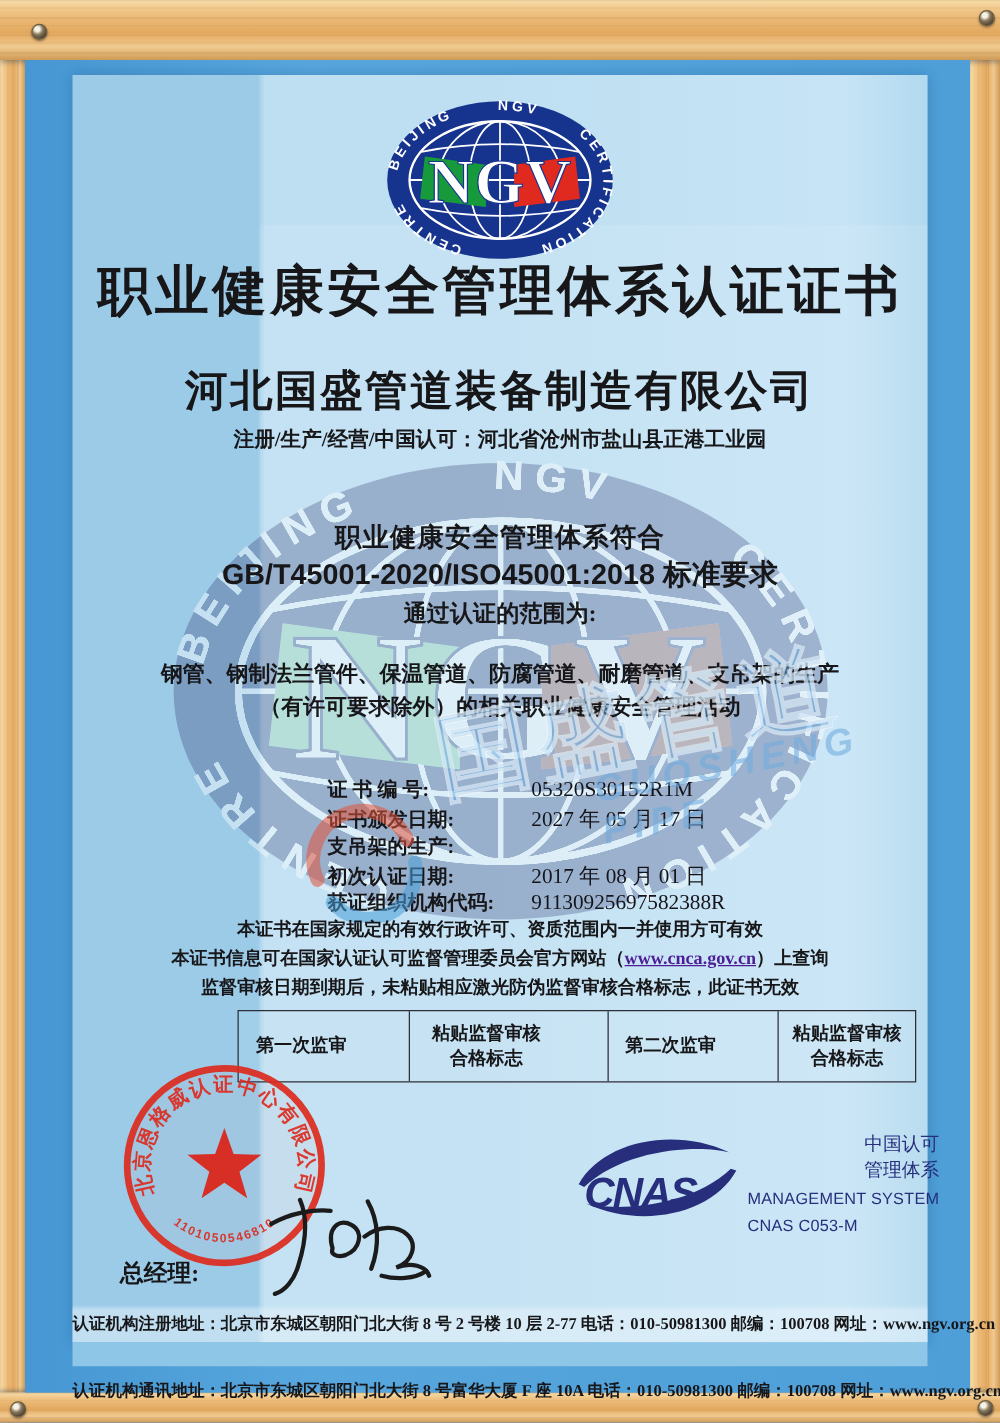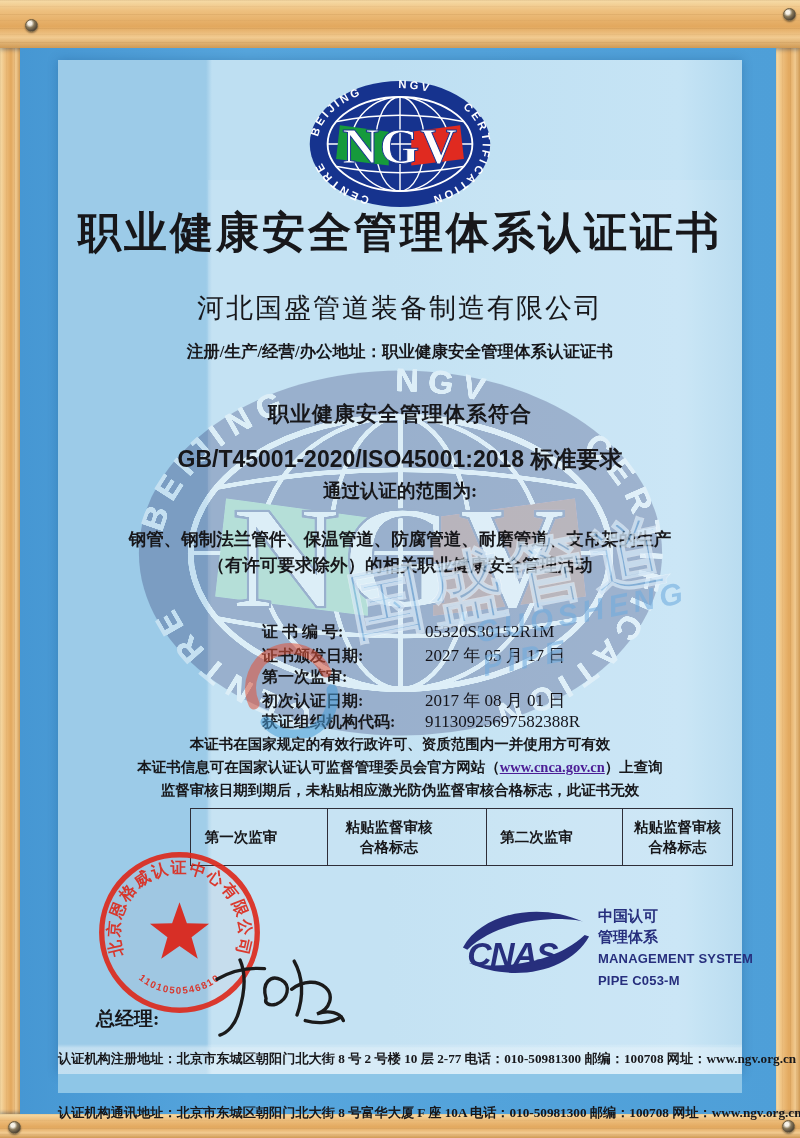--- a/index.html
+++ b/index.html
@@ -31,23 +31,23 @@
         linear-gradient(90deg,#9ccbe8 0 148px,#bedff2 154px 330px,#c6e4f5 620px,#b2d9ef 684px);
        box-shadow:0 0 10px rgba(10,50,100,.25);}
   .paper-lower{position:absolute;left:58px;top:1074px;width:684px;height:19px;background:#8ec6e7;}
   .light-col{position:absolute;left:208px;top:180px;width:534px;height:866px;
        background:rgba(255,255,255,.10);pointer-events:none;}
 
   
   .cn{color:#17171a;}
   .center{left:58px;width:684px;text-align:center;}
   .title{top:204px;font-size:43px;font-weight:bold;letter-spacing:3px;}
-  .company{top:290px;font-size:27px;font-weight:normal;letter-spacing:2px;}
+  .company{top:290px;font-size:34px;font-weight:bold;letter-spacing:2px;}
   .addr{top:341px;font-size:16.5px;font-weight:bold;}
-  .st1{top:400px;font-size:21px;font-weight:bold;letter-spacing:1px;}
+  .st1{top:416px;font-size:21px;font-weight:bold;letter-spacing:1px;}
   .st2{top:444px;font-size:23px;font-weight:bold;font-family:"Liberation Sans","DejaVu Sans",sans-serif;letter-spacing:0;}
   .st3{top:478px;font-size:18.5px;font-weight:bold;}
   .scope{top:526px;font-size:17.5px;font-weight:bold;line-height:26px;}
 
   .fields{left:262px;top:622px;width:440px;}
   .frow{display:flex;height:22.4px;align-items:baseline;}
   .flabel{width:163px;font-size:16px;font-weight:bold;color:#17171a;flex:none;}
   .fvalue{font-size:17px;color:#14141a;white-space:nowrap;}
 
   .legal{top:733px;font-size:14.5px;font-weight:bold;line-height:22.8px;}
@@ -66,22 +66,22 @@
 
   
   .logo-main{position:absolute;left:306px;top:78px;width:188px;height:132px;}
   .logo-wm{position:absolute;left:128px;top:362px;width:545px;height:382px;
            filter:brightness(1.85) saturate(.3);opacity:.42;}
   .stamp{position:absolute;left:92px;top:845px;width:175px;height:175px;opacity:.92;}
   .sig{position:absolute;left:208px;top:952px;width:140px;height:90px;transform:rotate(-3deg);}
   .cnas-svg{position:absolute;left:460px;top:900px;width:132px;height:92px;}
   .cnas-txt{position:absolute;left:598px;top:906px;color:#272f7d;
             font-family:"Liberation Sans","DejaVu Sans",sans-serif;}
-  .cnas-txt .c1{font-size:15px;font-weight:bold;line-height:21px;font-family:"Liberation Serif",serif;}
-  .cnas-txt .e1{font-size:13px;font-weight:bold;line-height:22px;letter-spacing:.2px;}
+  .cnas-txt .c1{font-size:15px;font-weight:normal;line-height:21px;font-family:"Liberation Serif",serif;text-align:right;}
+  .cnas-txt .e1{font-size:13px;font-weight:normal;line-height:22px;letter-spacing:.2px;}
 
   
   .wm-gs{position:absolute;left:368px;top:568px;width:430px;transform:rotate(-11deg);
          transform-origin:left bottom;pointer-events:none;}
   .wm-gs .t{font-size:76px;font-weight:bold;letter-spacing:6px;color:rgba(105,168,220,.52);
             -webkit-text-stroke:1px rgba(255,255,255,.55);line-height:80px;}
   .wm-gs .s{font-size:30px;font-weight:bold;font-style:italic;letter-spacing:5px;
             color:rgba(110,170,222,.58);margin:-10px 0 0 120px;
             font-family:"Liberation Sans",sans-serif;}
   .wm-swoosh{position:absolute;left:240px;top:642px;width:120px;height:96px;opacity:.55;}
@@ -126,42 +126,42 @@
       <use href="#ngv-logo"></use>
     </svg>
   <div class="light-col"></div>
 
   <svg class="logo-main">
       <use href="#ngv-logo"></use>
     </svg>
 
   <div class="abs center cn title">职业健康安全管理体系认证证书</div>
   <div class="abs center cn company">河北国盛管道装备制造有限公司</div>
-  <div class="abs center cn addr">注册/生产/经营/办公地址：职业健康安全管理体系认证证书</div>
+  <div class="abs center cn addr">注册/生产/经营/中国认可：河北省沧州市盐山县正港工业园</div>
 
   <div class="abs center cn st1">职业健康安全管理体系符合</div>
   <div class="abs center cn st2">GB/T45001-2020/ISO45001:2018 标准要求</div>
   <div class="abs center cn scope">
     <div>钢管、钢制法兰管件、保温管道、防腐管道、耐磨管道、支吊架的生产</div>
     <div>（有许可要求除外）的相关职业健康安全管理活动</div>
   </div>
 
   <div class="abs center cn st3">通过认证的范围为:</div>
 
   <div class="abs fields">
     <div class="frow">
         <span class="flabel">证 书  编 号:</span>
         <span class="fvalue">05320S30152R1M</span>
       </div>
     <div class="frow">
         <span class="flabel">证书颁发日期:</span>
         <span class="fvalue">2027 年 05 月 17 日</span>
       </div>
     <div class="frow">
-        <span class="flabel">第一次监审:</span>
+        <span class="flabel">支吊架的生产:</span>
       </div>
     <div class="frow">
         <span class="flabel">初次认证日期:</span>
         <span class="fvalue">2017 年 08 月 01 日</span>
       </div>
     <div class="frow">
         <span class="flabel">获证组织机构代码:</span>
         <span class="fvalue">91130925697582388R</span>
       </div>
   </div>
@@ -215,21 +215,21 @@
 
   <svg class="cnas-svg" viewBox="0 0 180 110">
     <path d="M4,57 C30,10 108,-6 168,22 C140,14 56,16 10,60 Z" fill="#272f7d"></path>
     <path d="M176,42 C150,90 72,106 12,78 C40,86 124,84 170,40 Z" fill="#272f7d"></path>
     <text x="10" y="82" font-size="46" font-weight="bold" font-style="italic" font-family="Liberation Sans, sans-serif" fill="#272f7d" letter-spacing="-2">CNAS</text>
   </svg>
   <div class="cnas-txt">
     <div class="c1">中国认可</div>
     <div class="c1">管理体系</div>
     <div class="e1">MANAGEMENT SYSTEM</div>
-    <div class="e1">PIPE C053-M</div>
+    <div class="e1">CNAS C053-M</div>
   </div>
 
   <div class="abs center cn footer1">认证机构注册地址：北京市东城区朝阳门北大街 8 号 2 号楼 10 层 2-77 电话：010-50981300 邮编：100708 网址：www.ngv.org.cn</div>
   <div class="abs center cn footer2">认证机构通讯地址：北京市东城区朝阳门北大街 8 号富华大厦 F 座 10A 电话：010-50981300 邮编：100708 网址：www.ngv.org.cn</div>
 
   <div class="stud" style="left:25px;top:19px"></div>
   <div class="stud" style="left:783px;top:8px"></div>
   <div class="stud" style="left:8px;top:1121px"></div>
   <div class="stud" style="left:782px;top:1120px"></div>
 

